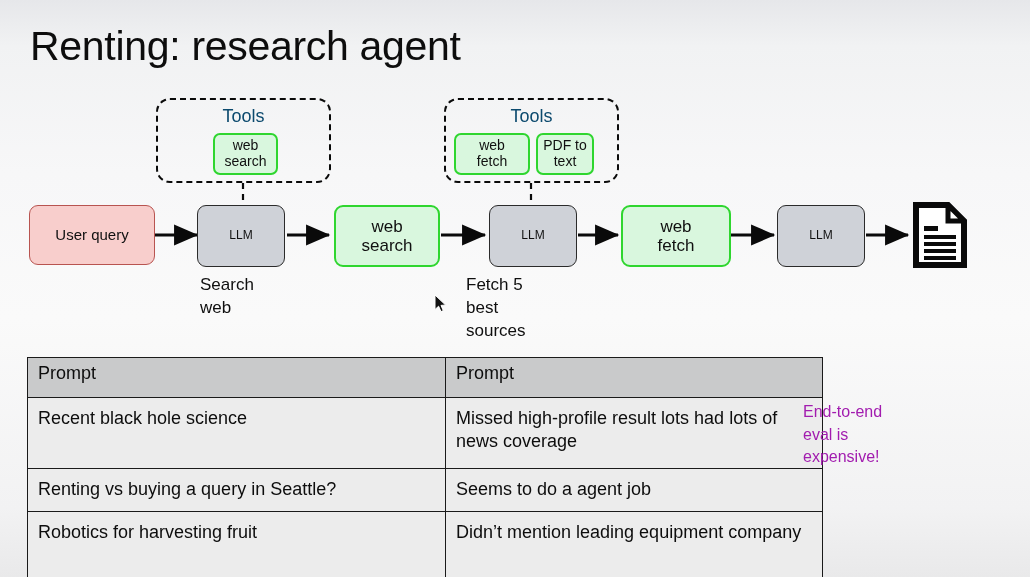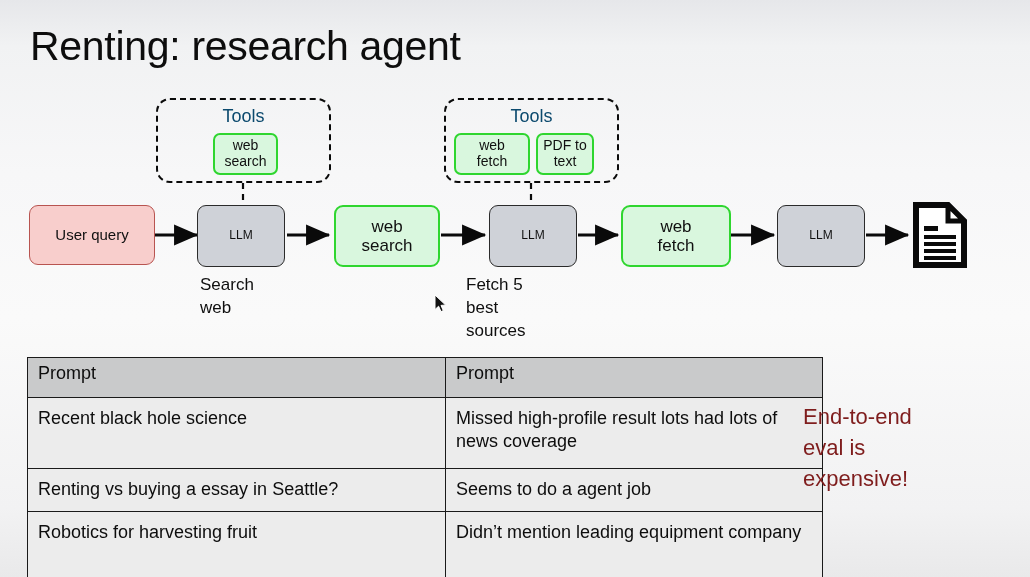--- a/index.html
+++ b/index.html
@@ -157,22 +157,22 @@
   .eval-table tbody tr:nth-child(3) td { height: 52px; }
   .col-prompt { width: 398px; }
   .col-issues { width: 357px; }
 
   
   .side-note {
     position: absolute;
     left: 803px;
     top: 401px;
     width: 190px;
-    font-size: 22px;
-    color: #7f1d1d;
+    font-size: 16px;
+    color: #a21caf;
     line-height: 1.42;
     white-space: pre-line;
   }
 
   
   .cursor {
     position: absolute;
     left: 434px;
     top: 294px;
     width: 14px;
@@ -267,21 +267,21 @@
         <th class="col-prompt">Prompt</th>
         <th class="col-issues">Prompt</th>
       </tr>
     </thead>
     <tbody>
       <tr>
         <td>Recent black hole science</td>
         <td>Missed high-profile result lots had lots of news coverage</td>
       </tr>
       <tr>
-        <td>Renting vs buying a essay in Seattle?</td>
+        <td>Renting vs buying a query in Seattle?</td>
         <td>Seems to do a agent job</td>
       </tr>
       <tr>
         <td>Robotics for harvesting fruit</td>
         <td>Didn’t mention leading equipment company</td>
       </tr>
     </tbody>
   </table>
 
   <div class="side-note">End-to-end

